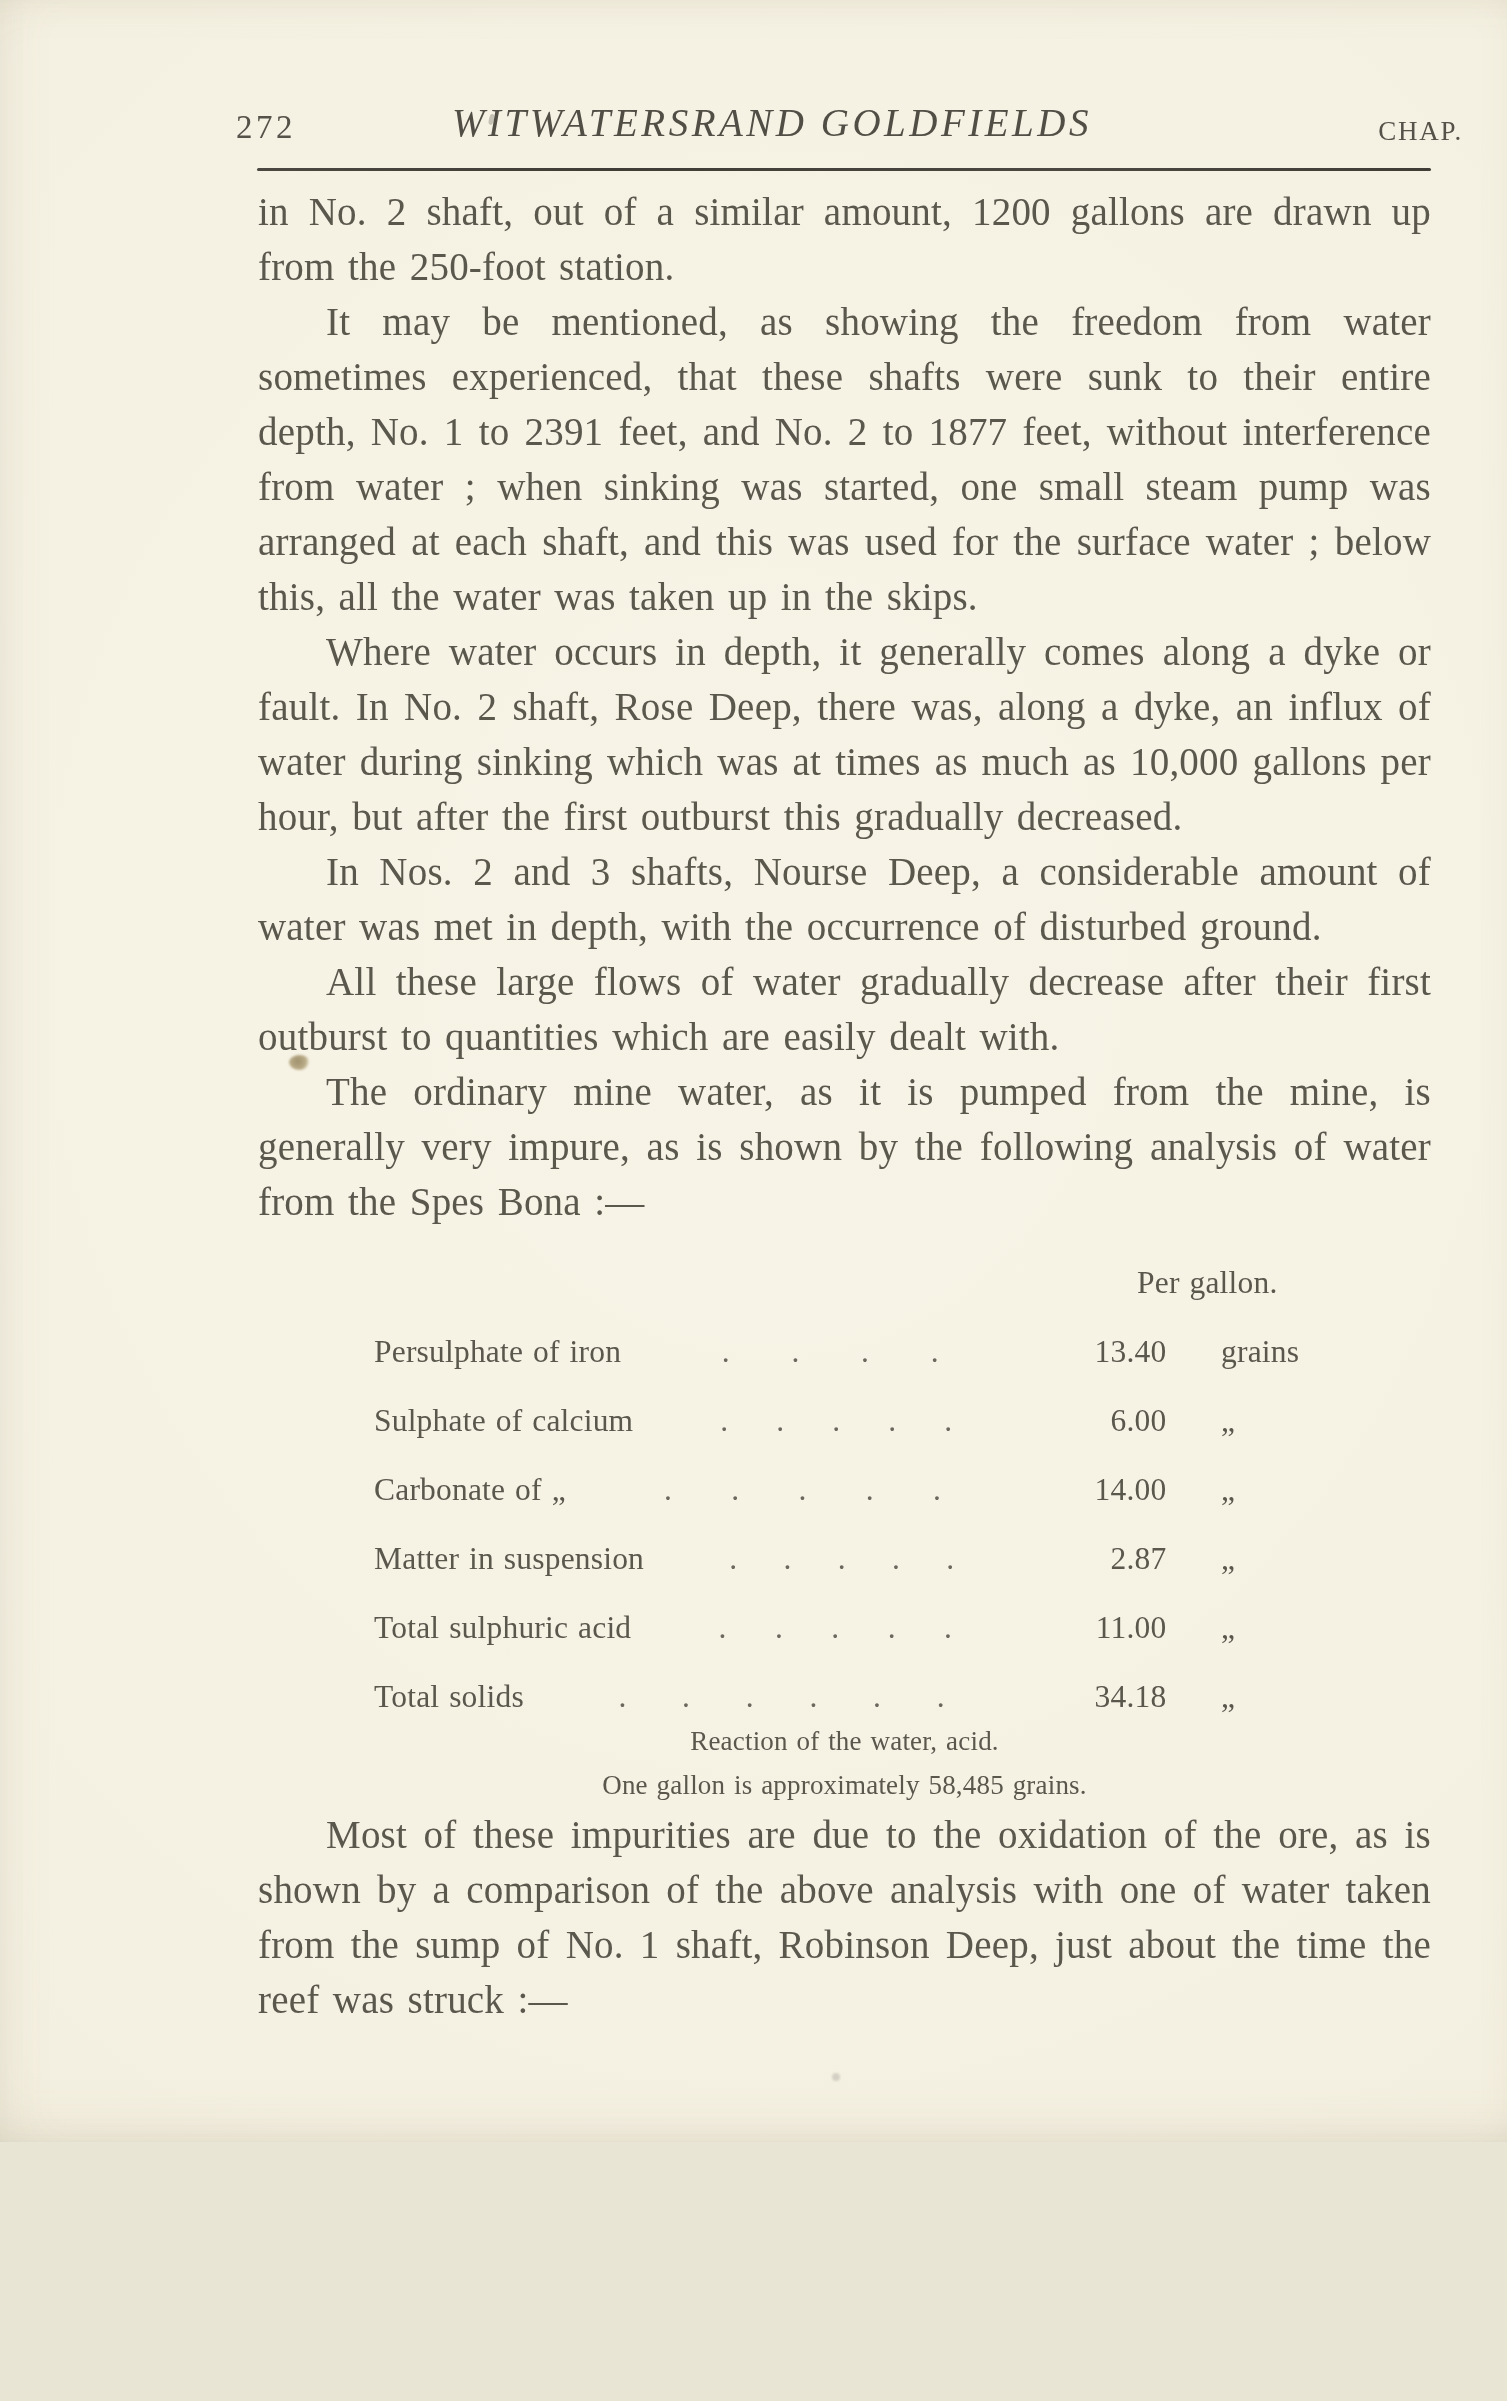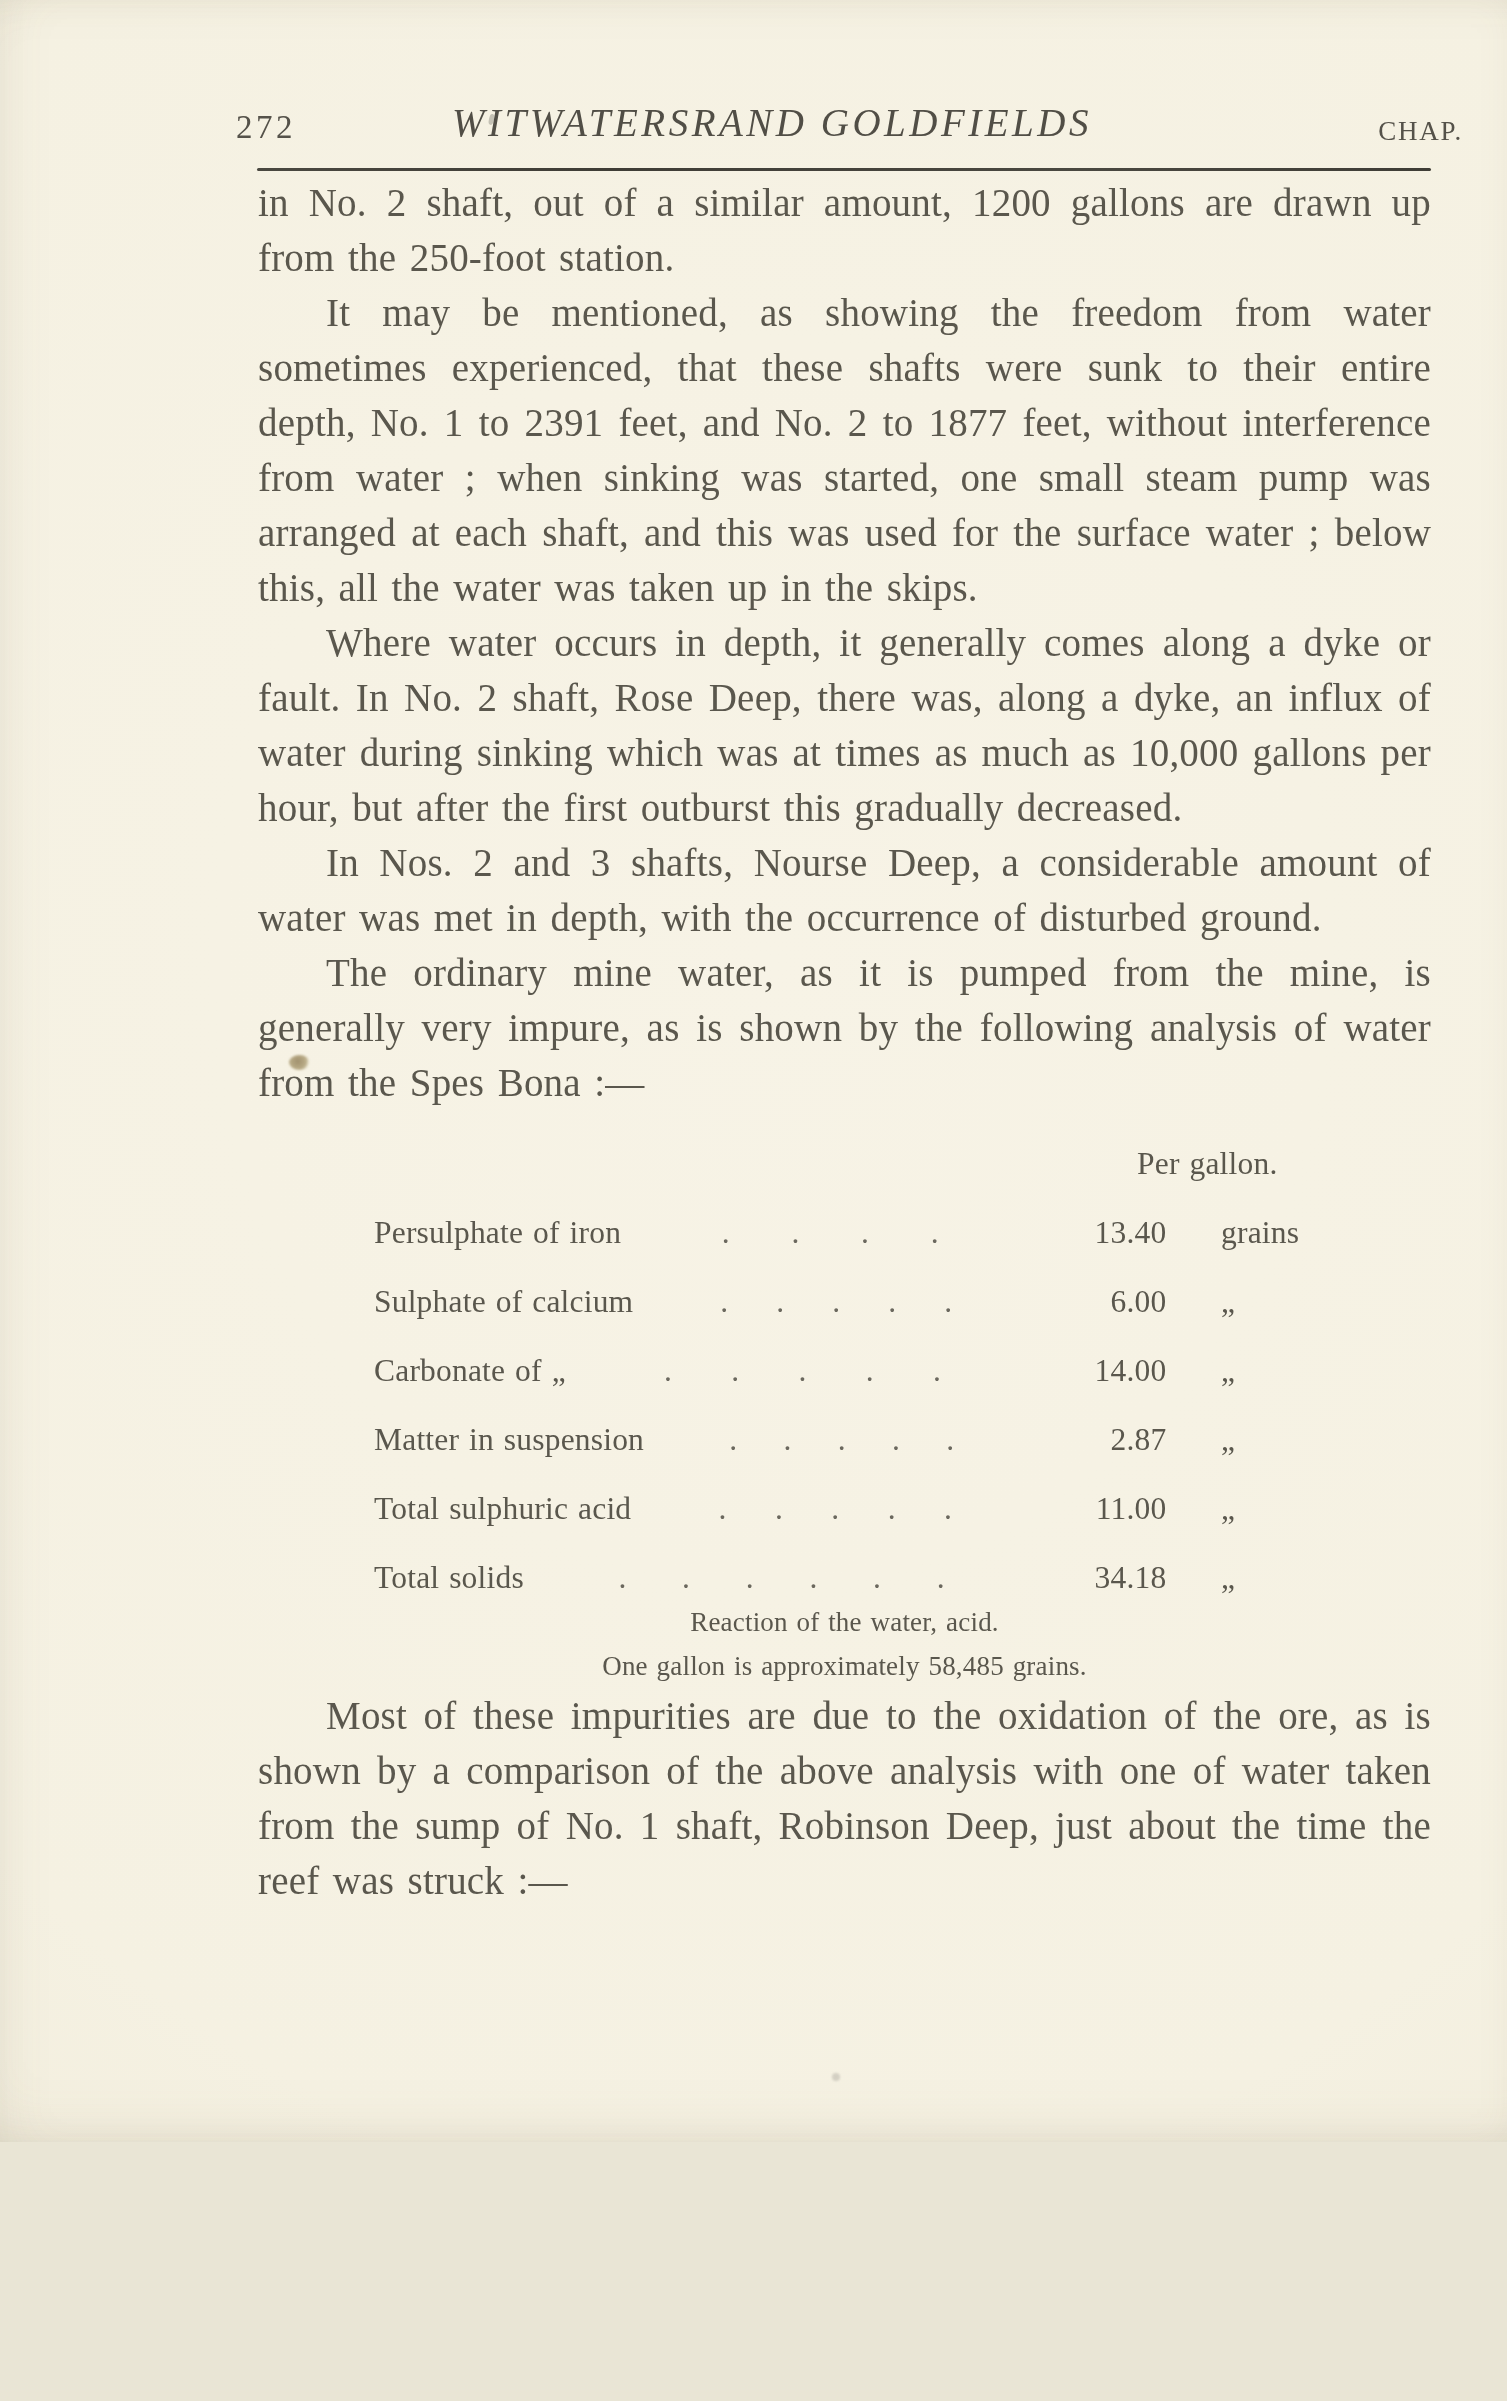--- a/index.html
+++ b/index.html
@@ -40,21 +40,21 @@
   }
   .header-rule {
     position: absolute; left: 257px; top: 168px;
     width: 1174px; height: 2.6px;
     background: linear-gradient(90deg, #4a4840, #3f3d36 30%, #4a4840 70%, #3f3d36);
     border-radius: 1.8px;
   }
 
   
   .text-col {
-    position: absolute; left: 258px; top: 175px; width: 1173px;
+    position: absolute; left: 258px; top: 184px; width: 1173px;
     font-size: 39px; line-height: 55px;
     text-align: justify;
     word-spacing: 3.5px; letter-spacing: 0.2px;
     color: #5a574d;
   }
   .text-col p { margin: 0; text-indent: 68px; }
   .text-col p.no-indent { text-indent: 0; }
 
   
   .analysis {
@@ -113,20 +113,21 @@
   <div class="running-title">WITWATERSRAND GOLDFIELDS</div>
   <div class="chapter-label">CHAP.</div>
   <div class="header-rule"></div>
 
   <div class="text-col">
 
     <p class="no-indent">in No. 2 shaft, out of a similar amount, 1200 gallons are drawn up from the 250-foot station.</p>
     <p>It may be mentioned, as showing the freedom from water sometimes experienced, that these shafts were sunk to their entire depth, No. 1 to 2391 feet, and No. 2 to 1877 feet, without interference from water ; when sinking was started, one small steam pump was arranged at each shaft, and this was used for the surface water ; below this, all the water was taken up in the skips.</p>
     <p>Where water occurs in depth, it generally comes along a dyke or fault. In No. 2 shaft, Rose Deep, there was, along a dyke, an influx of water during sinking which was at times as much as 10,000 gallons per hour, but after the first outburst this gradually decreased.</p>
     <p>In Nos. 2 and 3 shafts, Nourse Deep, a considerable amount of water was met in depth, with the occurrence of disturbed ground.</p>
+    <p>All these large flows of water gradually decrease after their first outburst to quantities which are easily dealt with.</p>
     <p>The ordinary mine water, as it is pumped from the mine, is generally very impure, as is shown by the following analysis of water from the Spes Bona :—</p>
 
     <div class="analysis">
       <div class="thead">Per gallon.</div>
 
       <div class="trow">
         <span class="tlabel">Persulphate of iron</span>
         <span class="tdots">
             <span>.</span>
             <span>.</span>

